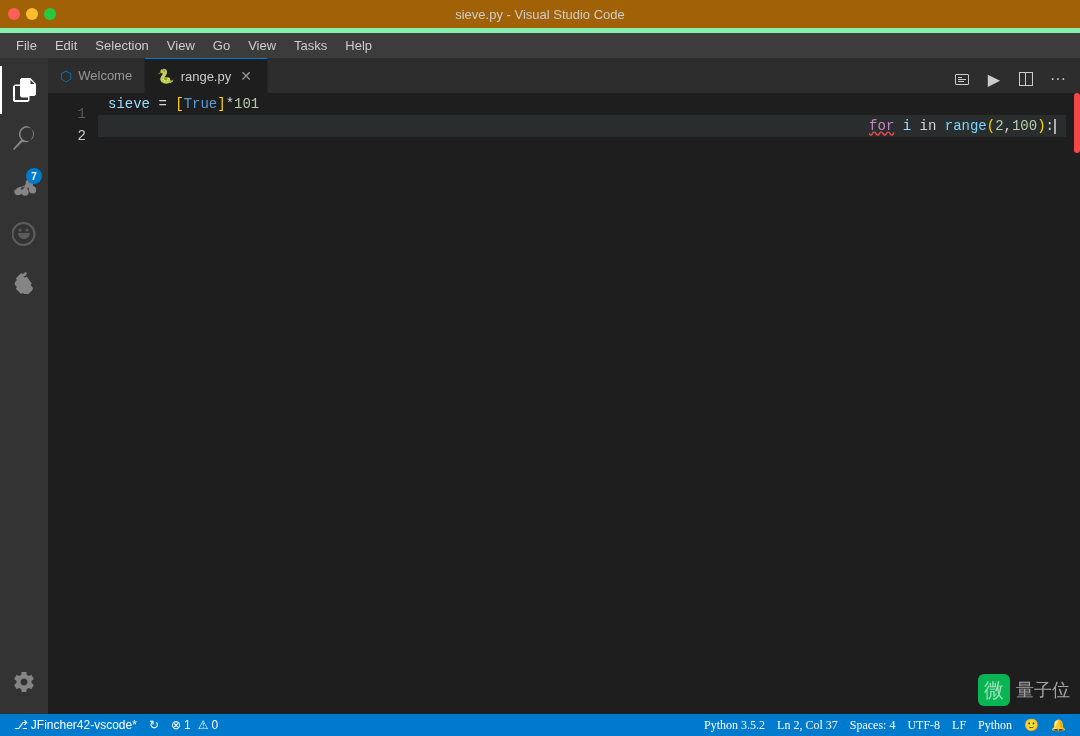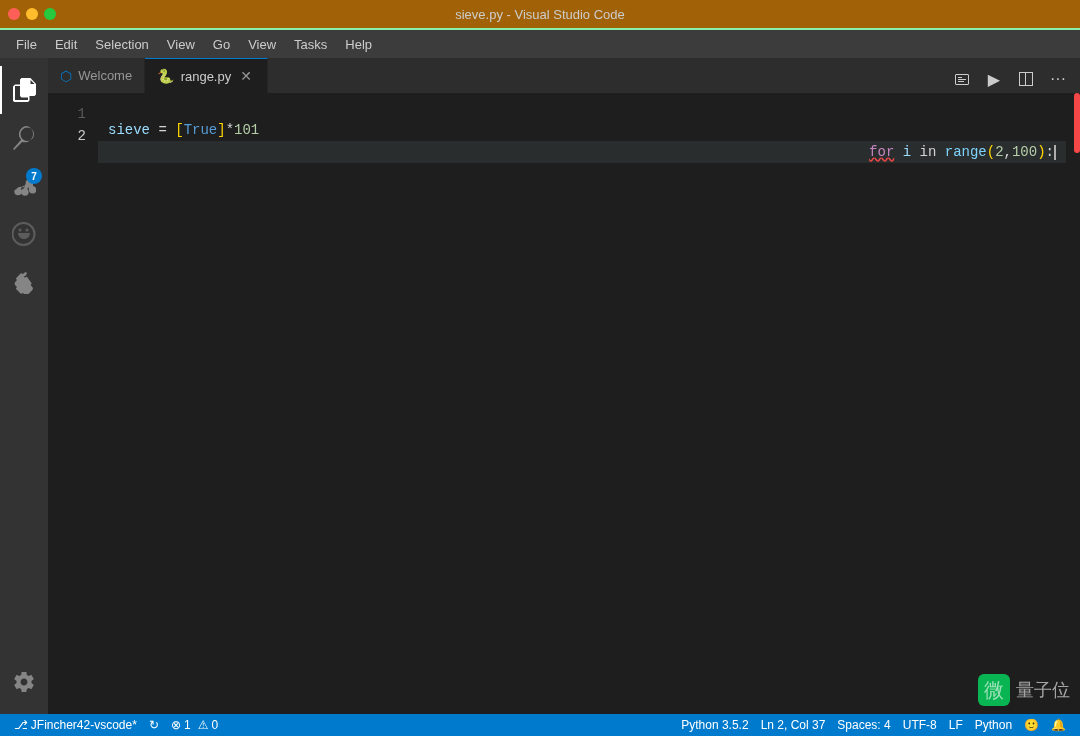--- a/index.html
+++ b/index.html
@@ -45,21 +45,21 @@
 
     
     #menu-bar {
       height: 30px;
       background: #3c3c3c;
       display: flex;
       align-items: center;
       padding: 0 8px;
       gap: 2px;
       flex-shrink: 0;
-      border-top: 2px solid #86efac;
+      border-top: 5px solid #86efac;
     }
     .menu-item {
       color: #cccccc;
       font-size: 13px;
       padding: 2px 8px;
       cursor: pointer;
       border-radius: 3px;
     }
 
     
@@ -197,21 +197,21 @@
       font-family: 'Consolas', 'Courier New', monospace;
       font-size: 14px;
       line-height: 22px;
       padding-right: 12px;
       flex-shrink: 0;
       user-select: none;
     }
 
     #code-content {
       flex: 1;
-      padding: 26px 0;
+      padding: 0 0;
       font-family: 'Consolas', 'Courier New', monospace;
       font-size: 14px;
       line-height: 22px;
       color: #d4d4d4;
       overflow: auto;
     }
 
     .code-line {
       display: flex;
       align-items: center;
@@ -283,20 +283,21 @@
       gap: 3px;
       padding: 0 6px;
       height: 100%;
       cursor: pointer;
       white-space: nowrap;
     }
     #status-right {
       margin-left: auto;
       display: flex;
       align-items: center;
+      font-family: Liberation Serif, serif;
     }
 
     
     #watermark {
       position: absolute;
       bottom: 30px;
       right: 10px;
       color: rgba(255,255,255,0.6);
       font-size: 18px;
       display: flex;

